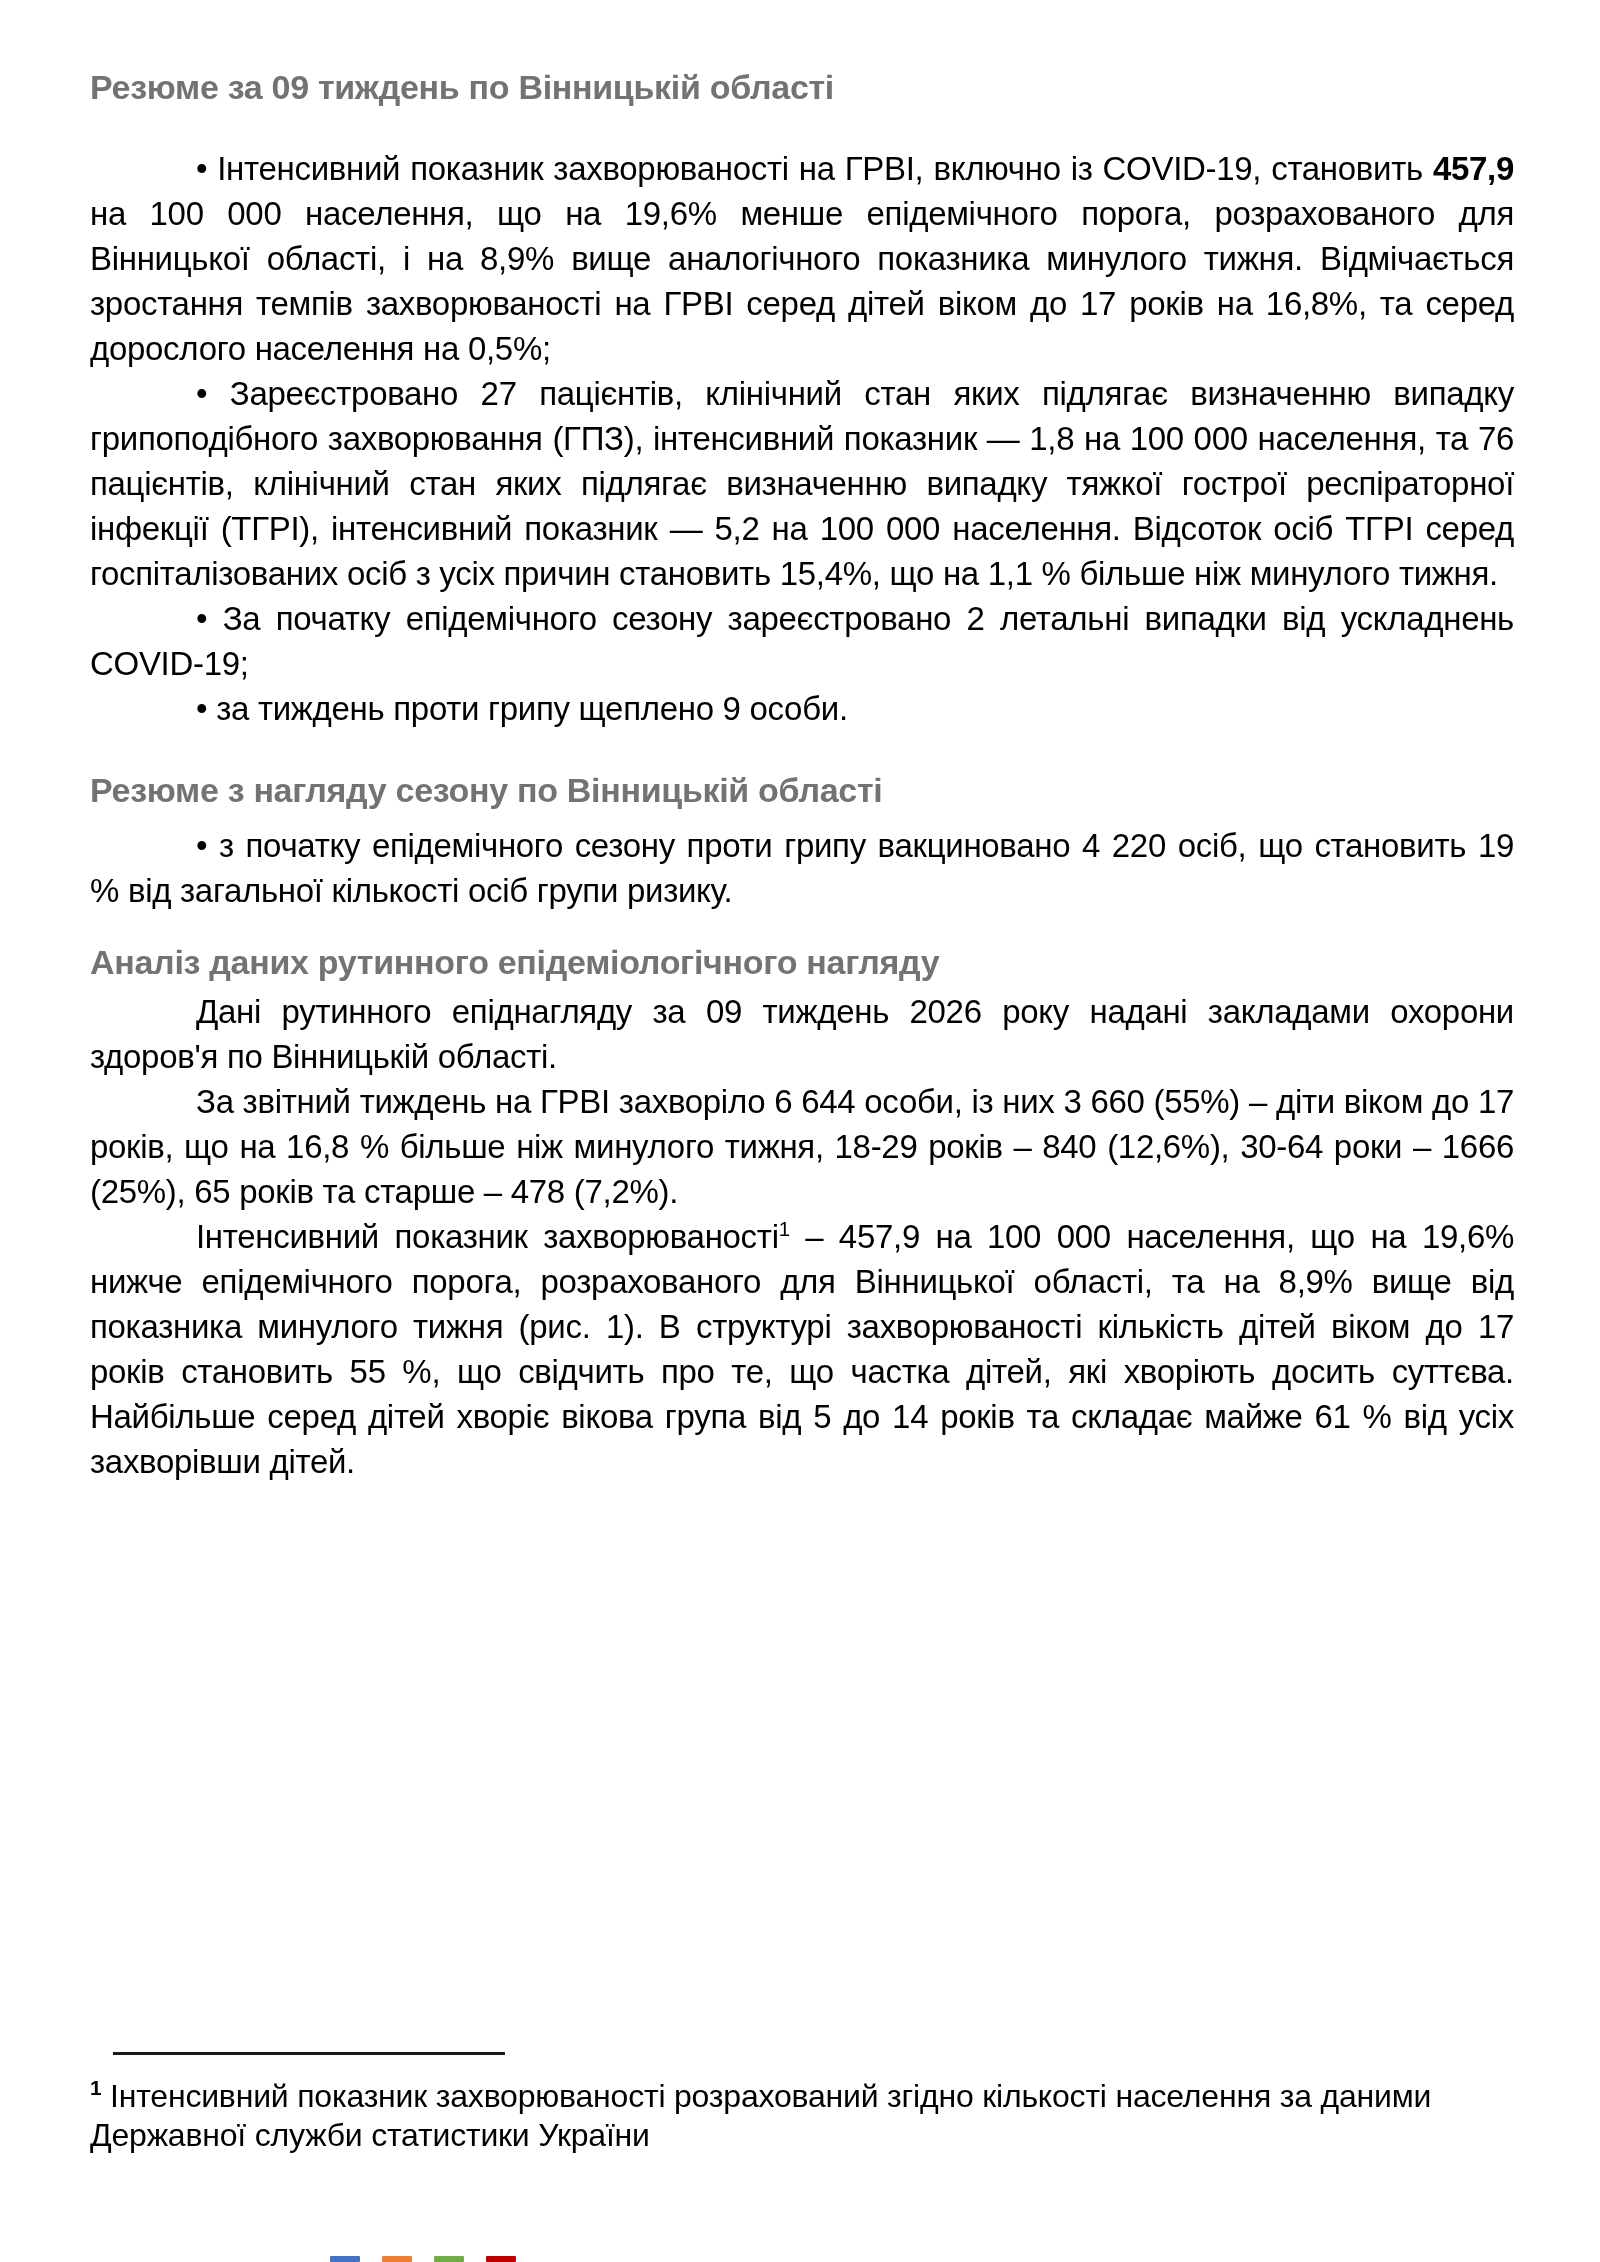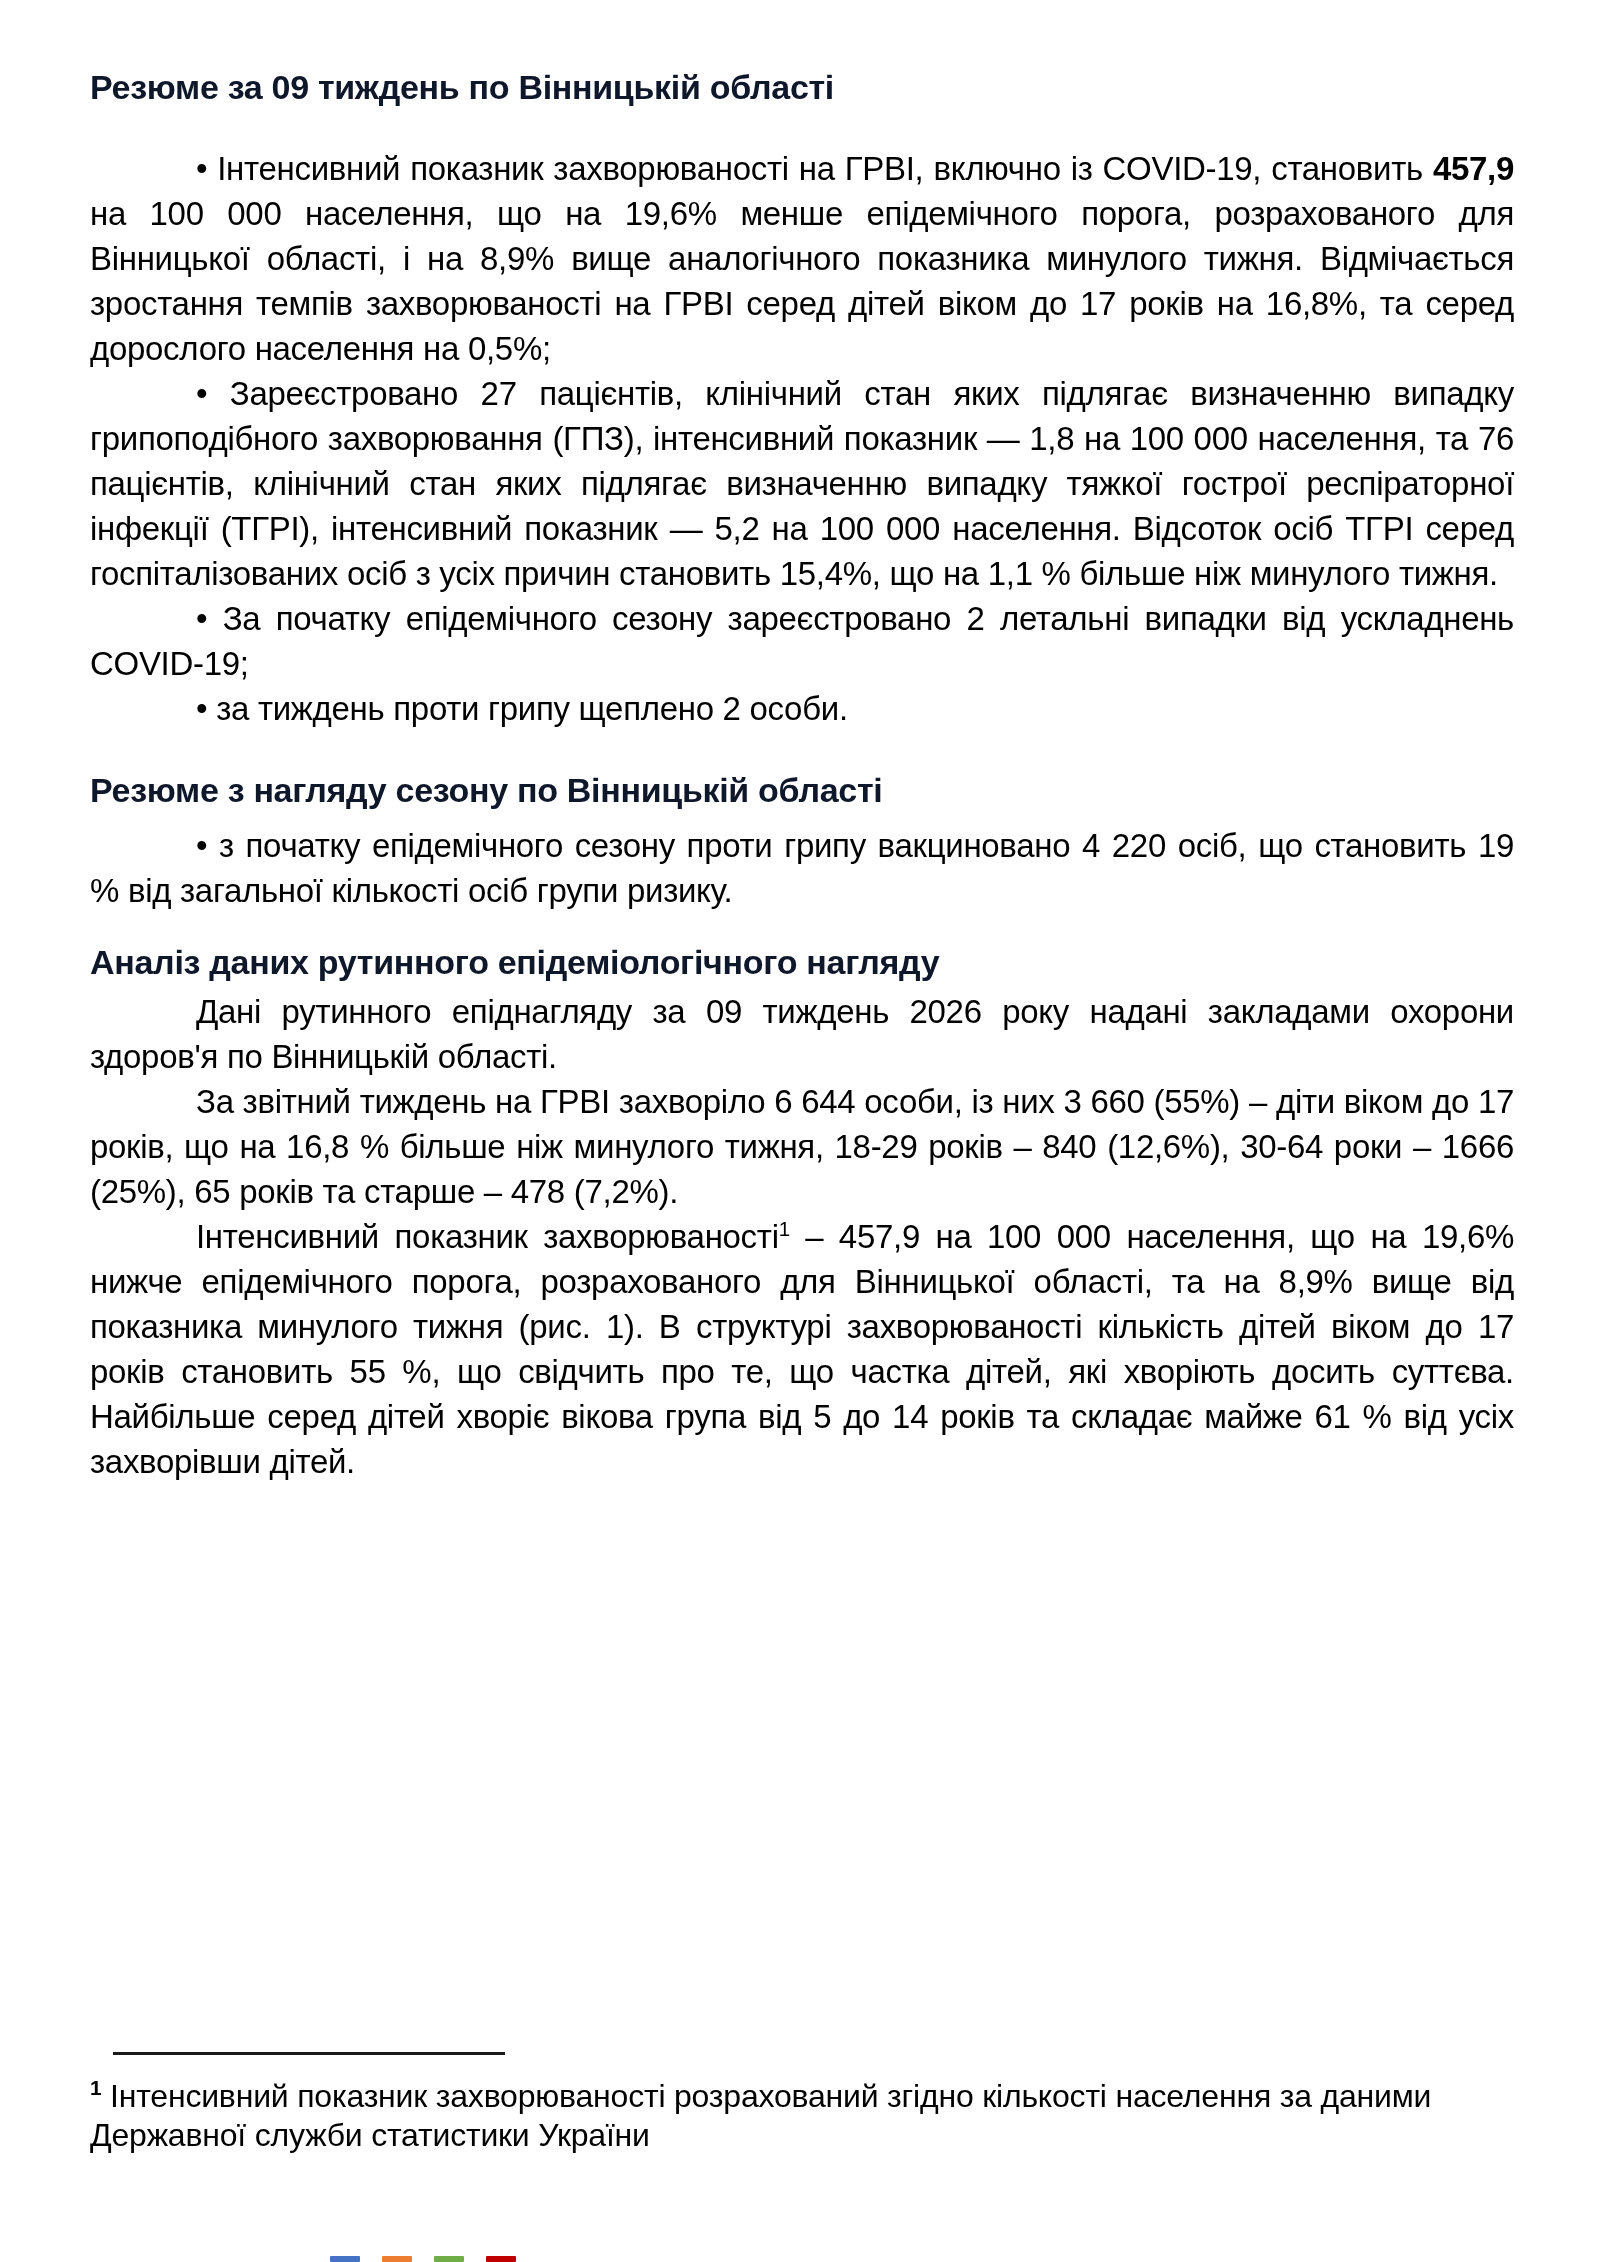--- a/index.html
+++ b/index.html
@@ -11,21 +11,21 @@
     color:#000000;
     overflow:hidden;
   }
   .content {
     position:absolute;
     left:90px; top:64px;
     width:1424px;
   }
   .heading {
     margin:0;
-    color:#0f172a;
+    color:#737373;
     font-weight:bold;
     font-size:34px;
     line-height:46px;
     letter-spacing:-0.3px;
     text-align:left;
   }
   .h1 { margin-bottom:36px; }
   .h2 { margin-top:36px; margin-bottom:10px; }
   .h3 { margin-top:26px; margin-bottom:4px; }
   .para {
@@ -78,21 +78,21 @@
   <div class="content">
 
     <p class="heading h1">Резюме за 09 тиждень по Вінницькій області</p>
 
     <p class="para indent"><span>• </span><span>Інтенсивний показник захворюваності на ГРВІ, включно із COVID-19, становить </span><span class="bold">457,9</span><span> на 100 000 населення, що на 19,6% менше епідемічного порога, розрахованого для Вінницької області, і на 8,9% вище аналогічного показника минулого тижня. Відмічається зростання темпів захворюваності на ГРВІ серед дітей віком до 17 років на 16,8%,  та серед дорослого населення на 0,5%;</span></p>
 
     <p class="para indent"><span>• </span><span>Зареєстровано 27 пацієнтів, клінічний стан яких підлягає визначенню випадку грипоподібного захворювання (ГПЗ), інтенсивний показник — 1,8 на 100 000 населення, та 76 пацієнтів, клінічний стан яких підлягає визначенню випадку тяжкої гострої респіраторної інфекції (ТГРІ),  інтенсивний показник — 5,2 на 100 000 населення. Відсоток  осіб ТГРІ серед госпіталізованих осіб з  усіх причин становить 15,4%, що на 1,1 % більше ніж минулого тижня.</span></p>
 
     <p class="para indent"><span>• </span><span>За початку епідемічного сезону зареєстровано 2  летальні випадки від ускладнень COVID-19;</span></p>
 
-    <p class="para indent"><span>• </span><span>за тиждень проти грипу щеплено 2 особи.</span></p>
+    <p class="para indent"><span>• </span><span>за тиждень проти грипу щеплено 9 особи.</span></p>
 
 
     <p class="heading h2">Резюме з нагляду сезону по Вінницькій області</p>
 
 
     <p class="para indent"><span>• </span><span>з початку епідемічного сезону проти грипу вакциновано 4 220 осіб, що становить 19 % від загальної кількості осіб групи ризику.</span></p>
 
     <p class="heading h3">Аналіз даних рутинного епідеміологічного нагляду</p>
 
     <p class="para indent">Дані рутинного епіднагляду за 09 тиждень 2026 року надані закладами охорони здоров'я по Вінницькій області.</p>

